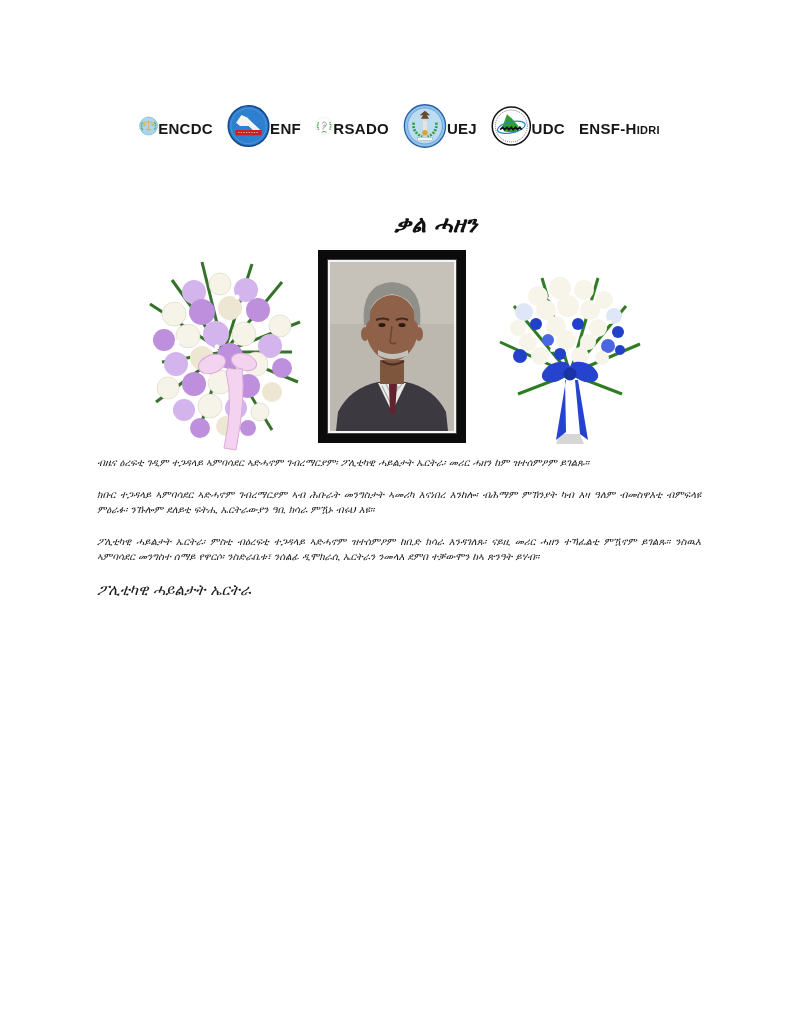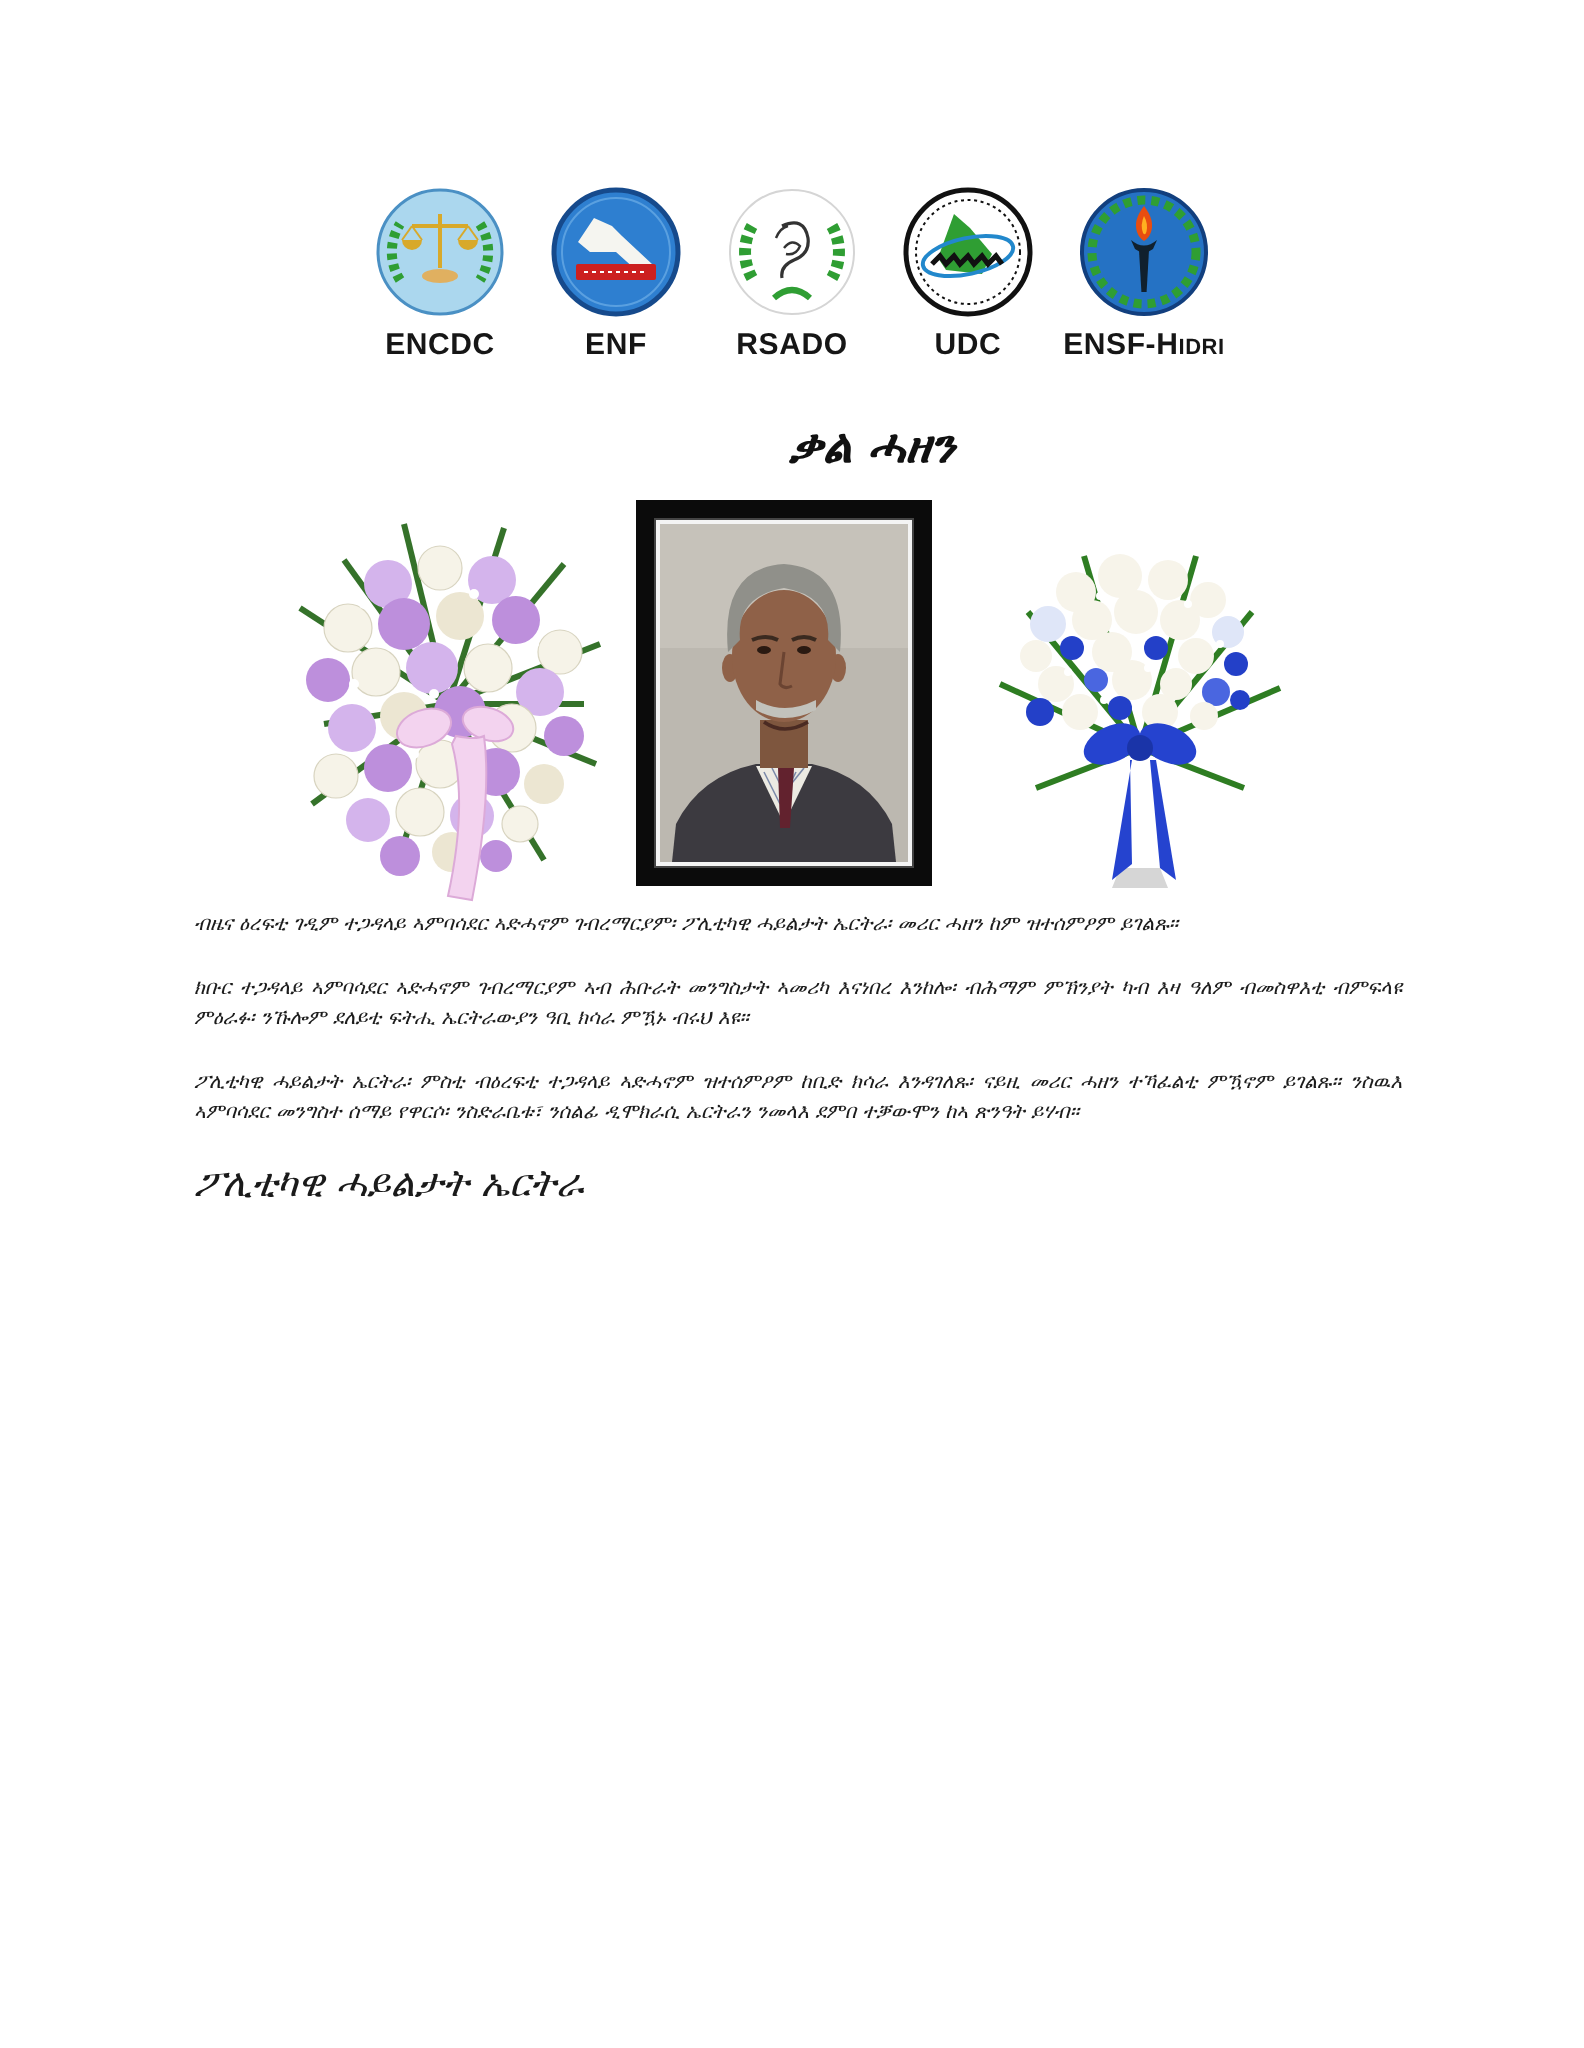--- a/index.html
+++ b/index.html
@@ -2,42 +2,42 @@
 <html><head>
 <meta charset="utf-8">
 <style>
   html,body{margin:0;padding:0;background:#e8e8e8;}
   .page{position:relative;width:792px;height:1024px;margin:0 auto;background:#ffffff;overflow:hidden;
         font-family:"DejaVu Sans","Liberation Sans",sans-serif;color:#1a1a1a;}
 
   
   .logos-row{position:absolute;top:93px;left:50%;transform:translateX(-50%);
              display:flex;gap:14px;align-items:flex-start;}
-  .logo-item{display:flex;flex-direction:column;align-items:center;width:74px;}
+  .logo-item{display:flex;flex-direction:row;align-items:center;width:74px;}
   .logo-item svg{display:block;}
   .logo-label{margin-top:5px;font-size:15px;font-weight:600;letter-spacing:.3px;
               font-variant:small-caps;color:#161616;white-space:nowrap;
               font-family:"Liberation Sans",sans-serif;}
 
   
   .doc-title{position:absolute;top:210px;left:0;width:100%;text-align:center;
              font-family:"DejaVu Serif","Liberation Serif",serif;
              font-style:italic;font-weight:700;font-size:23px;color:#111;padding-left:40px;}
 
   
   .img-abs{position:absolute;}
   .photo-frame{position:absolute;left:318px;top:250px;background:#0b0b0b;padding:10px;}
   .photo-inner{border:2px solid #f4f4f4;outline:1px solid #444;}
   .photo-inner svg{display:block;}
 
   
   .text-col{position:absolute;left:97px;top:455px;width:604px;}
   .text-col p{margin:0 0 17px 0;font-size:10px;line-height:1.5;text-align:justify;
               font-style:italic;color:#1c1c1c;}
-  .signature{font-size:19px;font-style:italic;margin-top:8px;}
+  .signature{font-size:15px;font-style:italic;margin-top:8px;}
 </style>
 </head>
 <body>
 
 <div class="page">
 
   <div class="logos-row">
 
     <div class="logo-item">
       <svg width="66" height="66" viewBox="0 0 66 66">
@@ -74,20 +74,33 @@
         <path d="M13,46 A26,26 0 0 1 13,20" fill="none" stroke="#2f9e33" stroke-width="6" stroke-dasharray="3.5 2.5"></path>
         <path d="M53,20 A26,26 0 0 1 53,46" fill="none" stroke="#2f9e33" stroke-width="6" stroke-dasharray="3.5 2.5"></path>
         <path d="M24,56 Q33,48 42,56" fill="none" stroke="#2f9e33" stroke-width="3"></path>
         <path d="M28,20 Q39,15 41,26 Q42,34 34,37 Q27,40 28,46" fill="none" stroke="#333333" stroke-width="1.6"></path>
         <path d="M29,31 Q33,26 37,30 Q35,35 30,34" fill="none" stroke="#333333" stroke-width="1.2"></path>
         <path d="M25,26 Q27,21 31,20" fill="none" stroke="#333333" stroke-width="1.2"></path>
       </svg>
       <span class="logo-label">RSADO</span>
     </div>
 
+    <div class="logo-item">
+      <svg width="66" height="66" viewBox="0 0 66 66">
+        <ellipse cx="33" cy="33" rx="31" ry="32" fill="#8ec4ea" stroke="#2a5fa8" stroke-width="2"></ellipse>
+        <ellipse cx="33" cy="33" rx="26" ry="27" fill="#bcdcf2" stroke="#4a80c0" stroke-width="0.8"></ellipse>
+        <path d="M33,10 L25,17 L30,17 L27,22 L39,22 L36,17 L41,17 Z" fill="#6b4a2a"></path>
+        <path d="M16,28 Q14,43 29,49" fill="none" stroke="#2f9e33" stroke-width="4" stroke-dasharray="3 2"></path>
+        <path d="M50,28 Q52,43 37,49" fill="none" stroke="#2f9e33" stroke-width="4" stroke-dasharray="3 2"></path>
+        <rect x="30" y="25" width="6" height="16" fill="#e8e4da"></rect>
+        <circle cx="33" cy="43" r="4" fill="#e0a020"></circle>
+        <rect x="22" y="50" width="22" height="5" fill="#f5f5f0" stroke="#8899aa" stroke-width="0.6"></rect>
+      </svg>
+      <span class="logo-label">UEJ</span>
+    </div>
 
     <div class="logo-item">
       <svg width="66" height="66" viewBox="0 0 66 66">
         <circle cx="33" cy="33" r="31" fill="#ffffff" stroke="#111111" stroke-width="2.5"></circle>
         <circle cx="33" cy="33" r="26" fill="none" stroke="#111111" stroke-width="1" stroke-dasharray="1.5 1.8"></circle>
         <path d="M18,36 L26,14 L34,21 L45,34 L40,44 L22,42 Z" fill="#2f9e33"></path>
         <ellipse cx="33" cy="35" rx="23" ry="9" fill="none" stroke="#2288cc" stroke-width="2" transform="rotate(-12 33 35)"></ellipse>
         <path d="M15,39 l4,-4 l3,4 l4,-4 l3,4 l4,-4 l3,4 l4,-4 l3,4 l4,-4 l3,4" fill="none" stroke="#111111" stroke-width="2.6"></path>
       </svg>
       <span class="logo-label">UDC</span>

